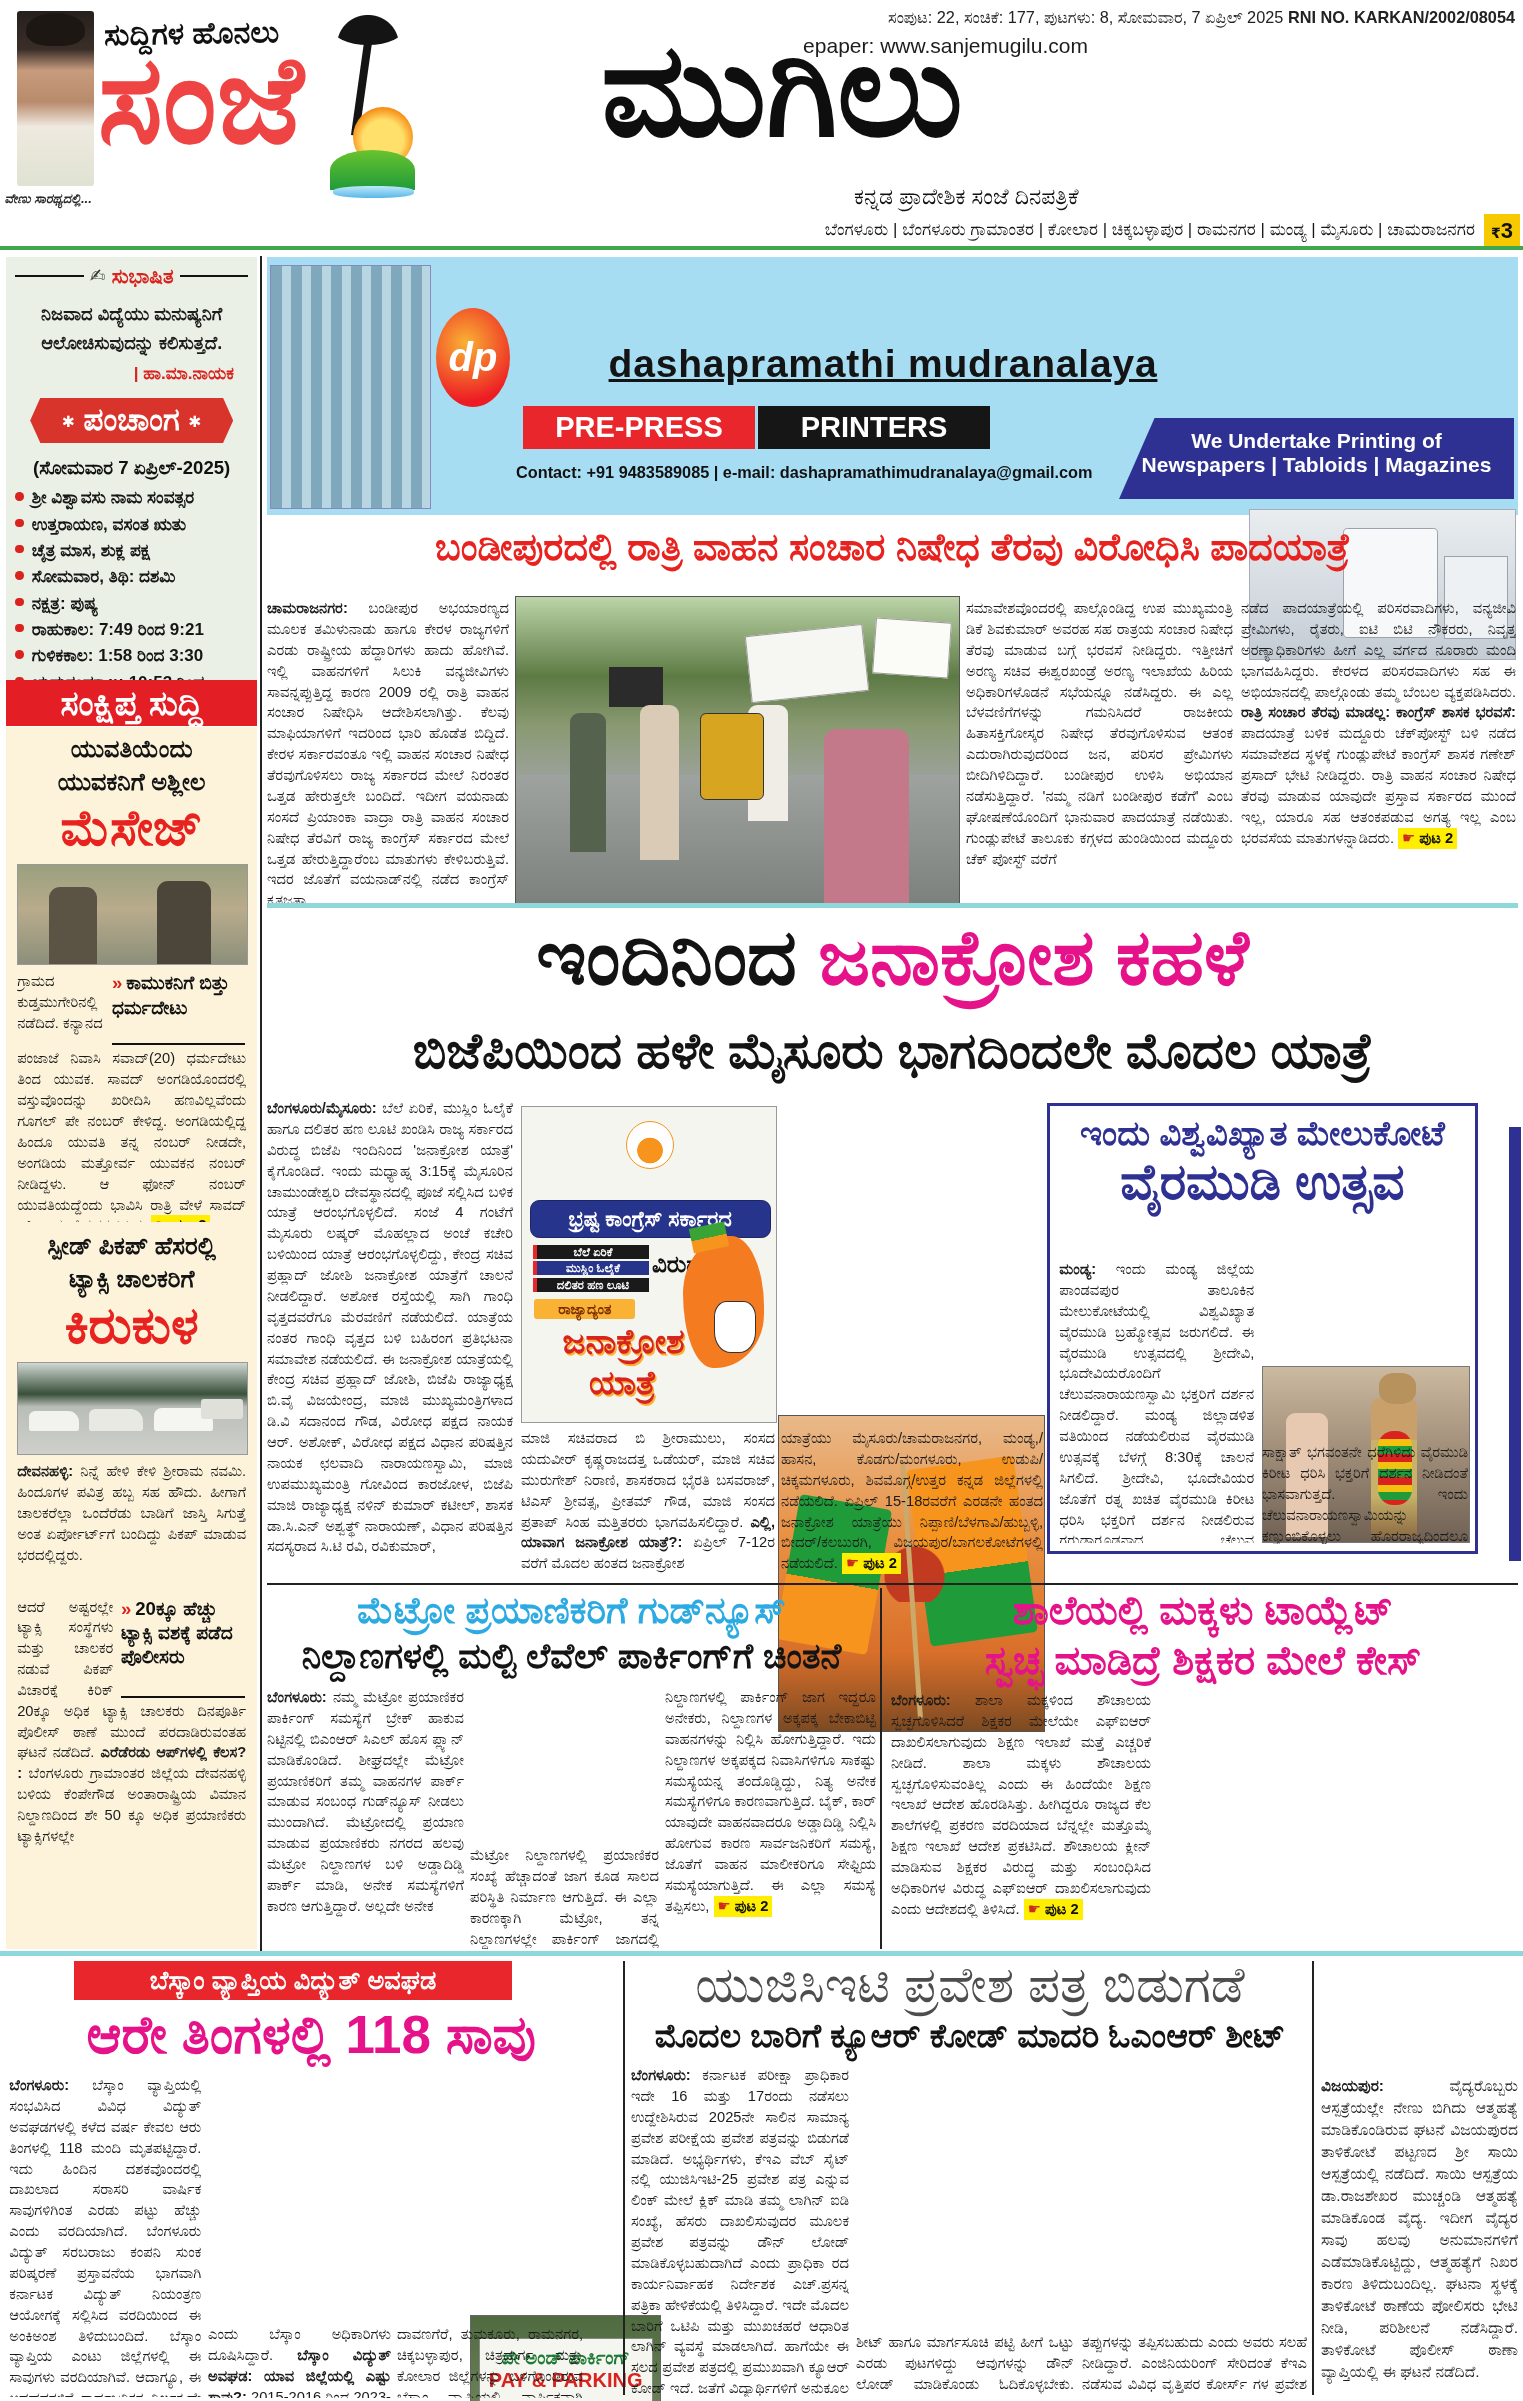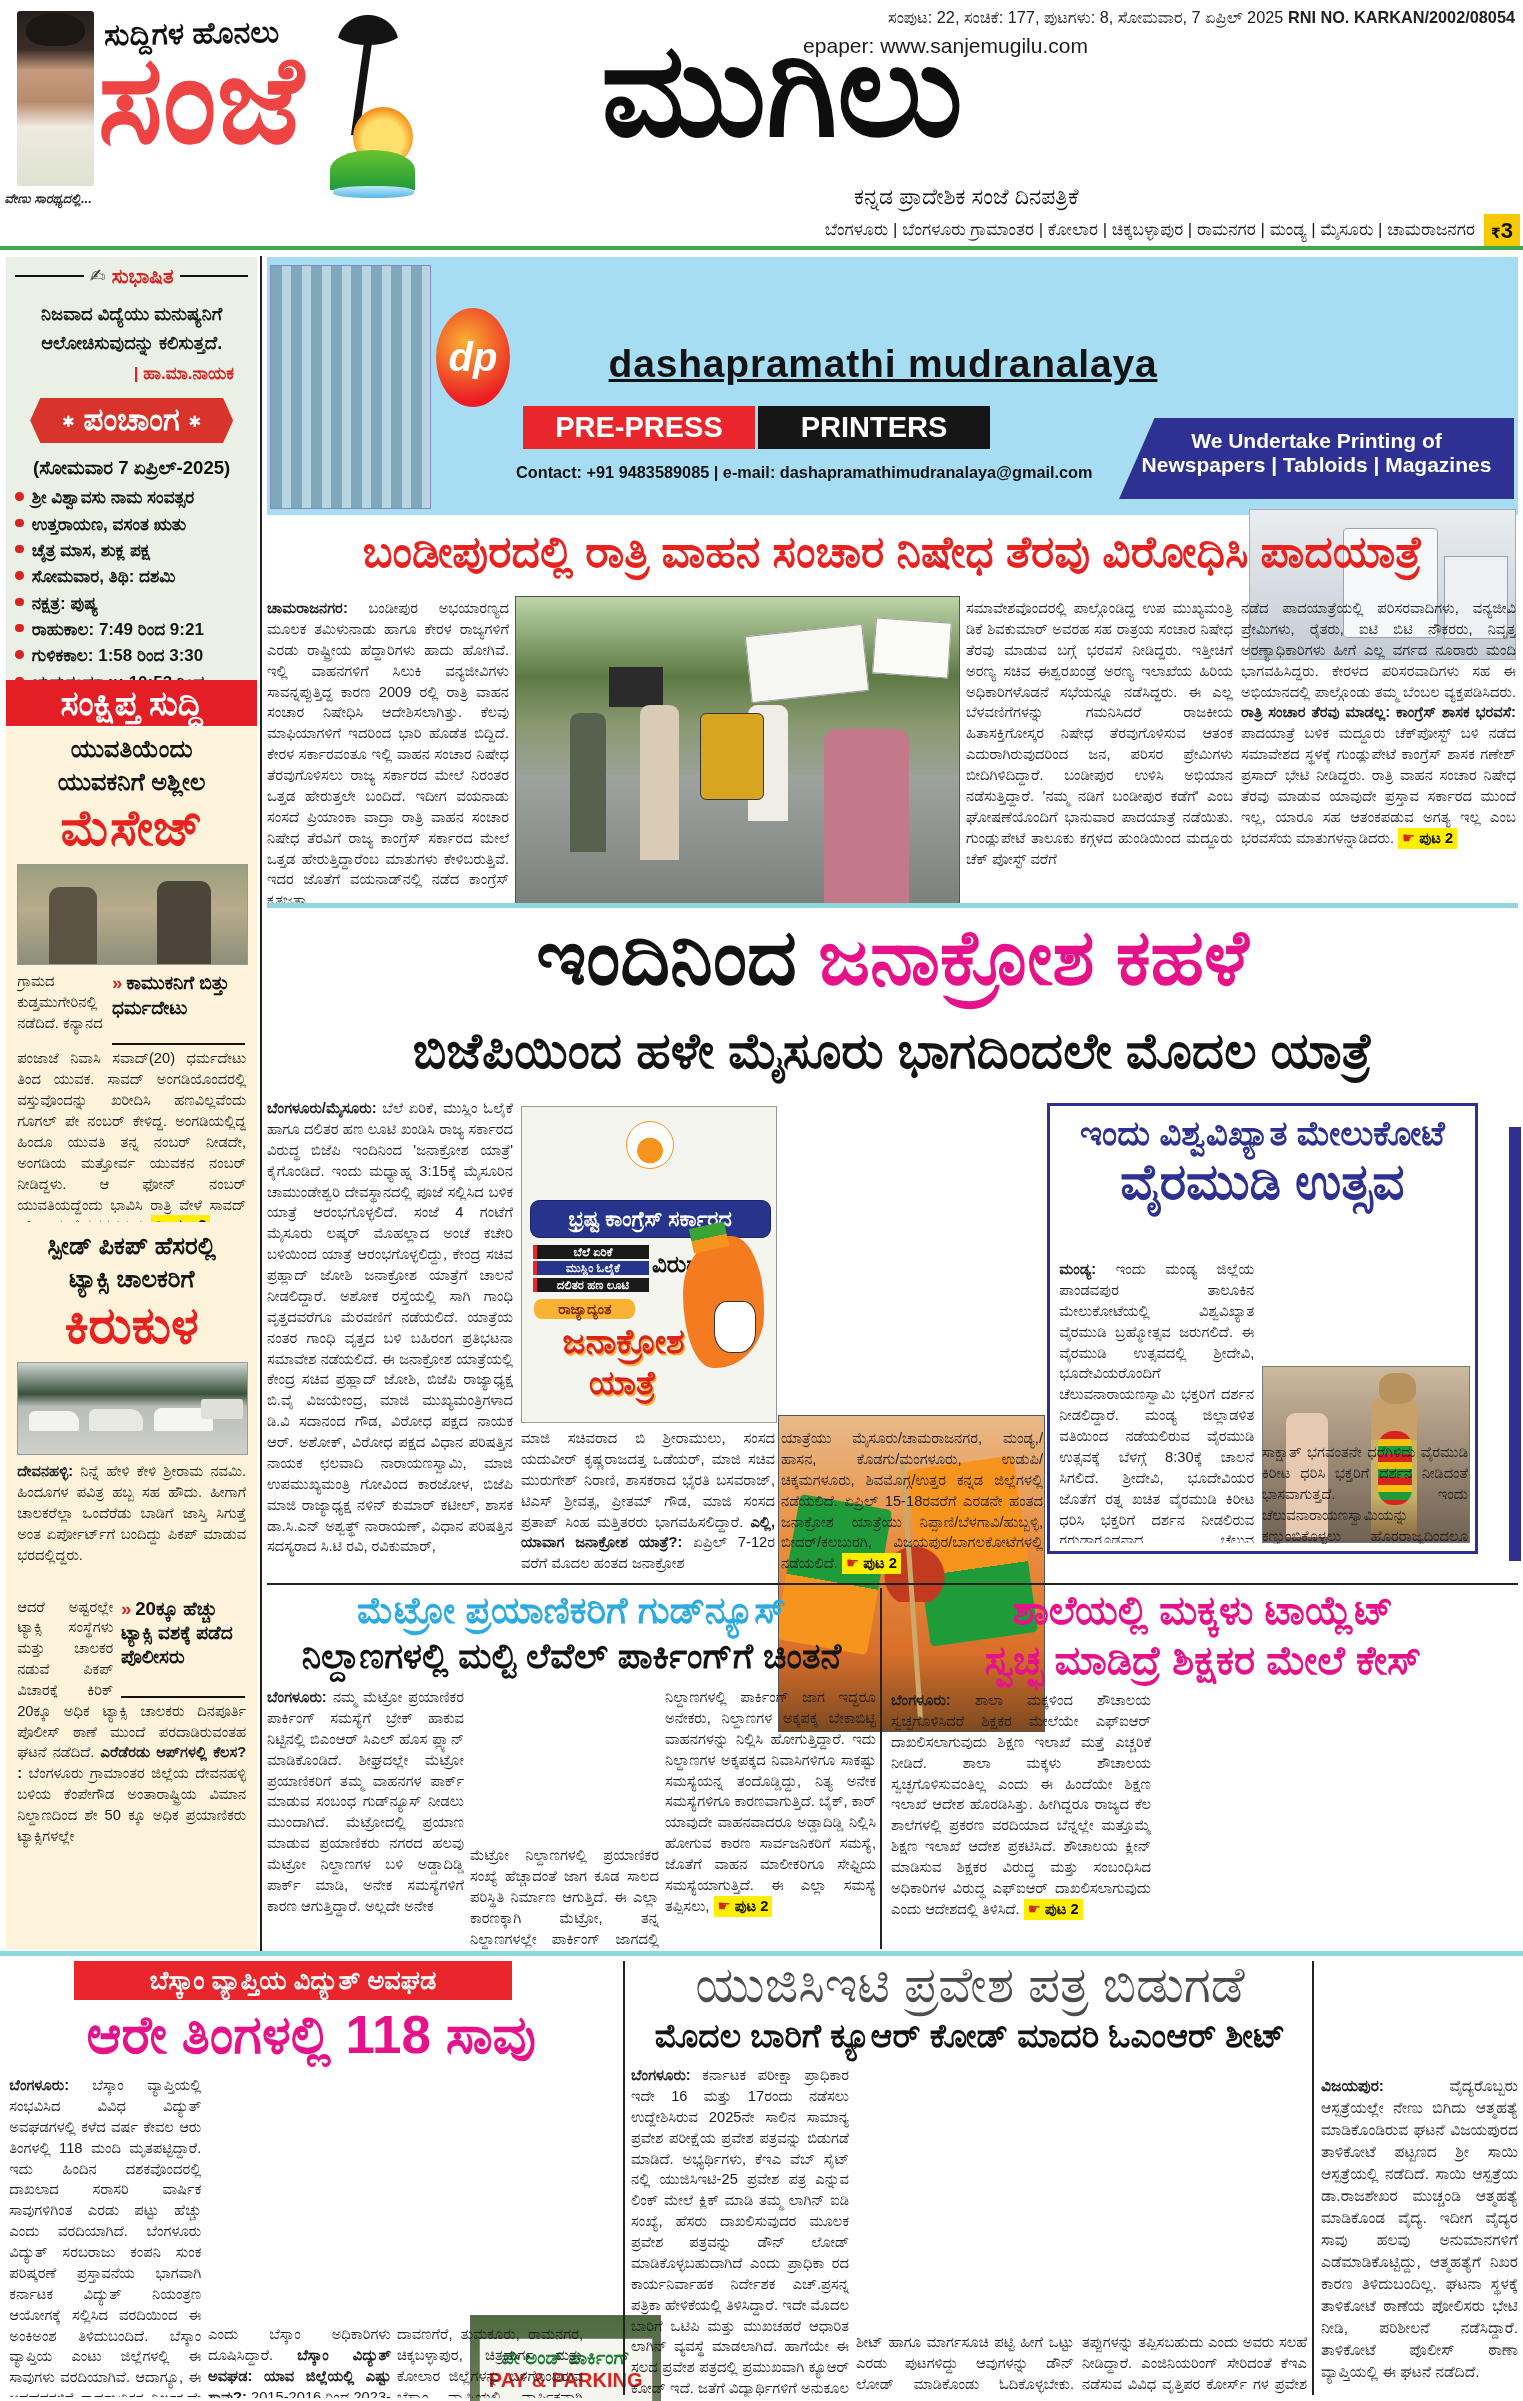--- a/index.html
+++ b/index.html
@@ -186,21 +186,21 @@
     <div class="abs" style="left:852px;top:161px;width:395px;height:81px;background:#2e3192;color:#fff;clip-path:polygon(9% 0,100% 0,100% 100%,0 100%);text-align:center;font-weight:700;font-size:21px;padding-top:11px;box-sizing:border-box">
       <div>We Undertake Printing of</div>
       <div>Newspapers | Tabloids | Magazines</div>
     </div>
     <div class="abs photo" style="left:982px;top:7.7px;width:265px;height:149px;background:linear-gradient(180deg,#e9edf0,#c4ccd4);border:0.8px solid #aab">
       <div class="abs" style="left:93px;top:18.6px;width:93px;height:108px;background:#f6f8f9;border:1.5px solid #9aa3ab;border-radius:4.6px"></div>
       <div class="abs" style="left:194px;top:46px;width:62px;height:81px;background:#eef1f3;border:1.5px solid #9aa3ab"></div>
     </div>
   </div>
 
-  <div class="abs hl-red" style="left:271px;top:521px;width:1243px;font-size:44px;line-height:1.4">ಬಂಡೀಪುರದಲ್ಲಿ ರಾತ್ರಿ ವಾಹನ ಸಂಚಾರ ನಿಷೇಧ ತೆರವು ವಿರೋಧಿಸಿ ಪಾದಯಾತ್ರೆ</div>
+  <div class="abs hl-red" style="left:271px;top:521px;width:1243px;font-size:38px;line-height:1.4">ಬಂಡೀಪುರದಲ್ಲಿ ರಾತ್ರಿ ವಾಹನ ಸಂಚಾರ ನಿಷೇಧ ತೆರವು ವಿರೋಧಿಸಿ ಪಾದಯಾತ್ರೆ</div>
 
   <div class="abs bt" style="left:267px;top:598px;width:242px;height:307px">
     <span class="ld">ಚಾಮರಾಜನಗರ:</span>
     <span>ಬಂಡೀಪುರ ಅಭಯಾರಣ್ಯದ ಮೂಲಕ ತಮಿಳುನಾಡು ಹಾಗೂ ಕೇರಳ ರಾಜ್ಯಗಳಿಗೆ ಎರಡು ರಾಷ್ಟ್ರೀಯ ಹೆದ್ದಾರಿಗಳು ಹಾದು ಹೋಗಿವೆ. ಇಲ್ಲಿ ವಾಹನಗಳಿಗೆ ಸಿಲುಕಿ ವನ್ಯಜೀವಿಗಳು ಸಾವನ್ನಪ್ಪುತ್ತಿದ್ದ ಕಾರಣ 2009 ರಲ್ಲಿ ರಾತ್ರಿ ವಾಹನ ಸಂಚಾರ ನಿಷೇಧಿಸಿ ಆದೇಶಿಸಲಾಗಿತ್ತು. ಕೆಲವು ಮಾಫಿಯಾಗಳಿಗೆ ಇದರಿಂದ ಭಾರಿ ಹೊಡೆತ ಬಿದ್ದಿದೆ. ಕೇರಳ ಸರ್ಕಾರವಂತೂ ಇಲ್ಲಿ ವಾಹನ ಸಂಚಾರ ನಿಷೇಧ ತೆರವುಗೊಳಿಸಲು ರಾಜ್ಯ ಸರ್ಕಾರದ ಮೇಲೆ ನಿರಂತರ ಒತ್ತಡ ಹೇರುತ್ತಲೇ ಬಂದಿದೆ. ಇದೀಗ ವಯನಾಡು ಸಂಸದೆ ಪ್ರಿಯಾಂಕಾ ವಾದ್ರಾ ರಾತ್ರಿ ವಾಹನ ಸಂಚಾರ ನಿಷೇಧ ತೆರವಿಗೆ ರಾಜ್ಯ ಕಾಂಗ್ರೆಸ್ ಸರ್ಕಾರದ ಮೇಲೆ ಒತ್ತಡ ಹೇರುತ್ತಿದ್ದಾರೆಂಬ ಮಾತುಗಳು ಕೇಳಿಬರುತ್ತಿವೆ. ಇದರ ಜೊತೆಗೆ ವಯನಾಡ್‌ನಲ್ಲಿ ನಡೆದ ಕಾಂಗ್ರೆಸ್ ಕೃತಜ್ಞತಾ</span>
   </div>
 
   <div class="abs photo" style="left:515px;top:596px;width:443px;height:307px;border:0.8px solid #555;background:linear-gradient(180deg,#bcd4a8 0%,#5d7a44 26%,#8a9a72 42%,#9aa198 58%,#b9bcb4 100%)">
     <div class="abs" style="left:0;top:178px;width:443px;height:129px;background:linear-gradient(180deg,#9fa3a0,#7d817e)"></div>
     <div class="abs" style="left:232px;top:33px;width:116px;height:65px;background:#f6f6f2;border:0.8px solid #999;transform:rotate(-6deg)"></div>
     <div class="abs" style="left:358px;top:23px;width:74px;height:54px;background:#fbfbf8;border:0.8px solid #999;transform:rotate(4deg)"></div>
@@ -237,21 +237,21 @@
     <div class="abs" style="left:104px;top:14px;width:46px;height:46px;border-radius:50%;border:1.5px solid #f7941d;background:radial-gradient(circle at 50% 62%,#f7941d 0 34%,#fff 36%)"></div>
     <div class="abs" style="left:7.7px;top:93px;width:239px;background:#27348b;color:#fff;font-weight:700;font-size:21px;text-align:center;padding:6.2px 0;border-radius:9.3px;border:1.5px solid #1a2468">ಭ್ರಷ್ಟ ಕಾಂಗ್ರೆಸ್ ಸರ್ಕಾರದ</div>
     <div class="abs" style="left:11px;top:138px;width:116px">
       <div style="background:#1a1a1a;color:#fff;font-weight:700;font-size:11.6px;text-align:center;margin-bottom:2.3px;border-left:4.6px solid #e8262b">ಬೆಲೆ ಏರಿಕೆ</div>
       <div style="background:#27348b;color:#fff;font-weight:700;font-size:11.6px;text-align:center;margin-bottom:2.3px;border-left:4.6px solid #e8262b">ಮುಸ್ಲಿಂ ಓಲೈಕೆ</div>
       <div style="background:#1a1a1a;color:#fff;font-weight:700;font-size:11.6px;text-align:center;border-left:4.6px solid #e8262b">ದಲಿತರ ಹಣ ಲೂಟಿ</div>
     </div>
     <div class="abs" style="left:130px;top:144px;width:74px;font-weight:700;font-size:23px;color:#111">ವಿರುದ್ಧ</div>
     <div class="abs" style="left:161px;top:129px;width:81px;height:132px;background:#f47b20;border-radius:58% 42% 62% 38%/45% 55% 42% 58%"></div>
     <div class="abs" style="left:169px;top:118px;width:36px;height:25px;background:linear-gradient(180deg,#3aa335 50%,#f7941d 50%);transform:rotate(-12deg)"></div>
-    <div class="abs" style="left:12.4px;top:192px;width:101px;text-align:center;background:#f9b233;color:#7a2c00;font-weight:700;font-size:14px;border-radius:8px;padding:1.5px 0">ರಾಜ್ಯಾದ್ಯಂತ</div>
+    <div class="abs" style="left:12.4px;top:192px;width:101px;text-align:center;background:#f9b233;color:#7a2c00;font-weight:700;font-size:14px;border-radius:3px;padding:1.5px 0">ರಾಜ್ಯಾದ್ಯಂತ</div>
     <div class="abs" style="left:4.6px;top:215px;width:194px;text-align:center;color:#d8231f;font-weight:700;font-size:34px;text-shadow:1.5px 1.5px 0 #f9b233">ಜನಾಕ್ರೋಶ</div>
     <div class="abs" style="left:31px;top:257px;width:139px;text-align:center;color:#d8231f;font-weight:700;font-size:33px;text-shadow:1.5px 1.5px 0 #f9b233">ಯಾತ್ರೆ</div>
     <div class="abs" style="left:192px;top:194px;width:40px;height:50px;background:#fff;border:1.5px solid #333;border-radius:30% 30% 40% 40%"></div>
   </div>
 
   <div class="abs photo" style="left:778px;top:1106px;width:265px;height:315px;border:0.8px solid #555;background:linear-gradient(180deg,#e8b98a 0%,#e98f3f 40%,#d96f2a 75%,#7c4a22 100%)">
     <div class="abs" style="left:7.7px;top:85px;width:93px;height:147px;background:linear-gradient(180deg,#1f9b3a 55%,#f7941d 55%);transform:rotate(10deg);border-radius:4.6px"></div>
     <div class="abs" style="left:139px;top:46px;width:108px;height:178px;background:linear-gradient(180deg,#f7941d 60%,#1f9b3a 60%);transform:rotate(-8deg);border-radius:4.6px"></div>
     <div class="abs" style="left:93px;top:101px;width:85px;height:85px;background:radial-gradient(circle at 50% 70%,#c23a1f 0 40%,transparent 42%)"></div>
     <div class="abs" style="left:130px;top:46px;width:4.6px;height:256px;background:#caa96a;transform:rotate(-4deg)"></div>

